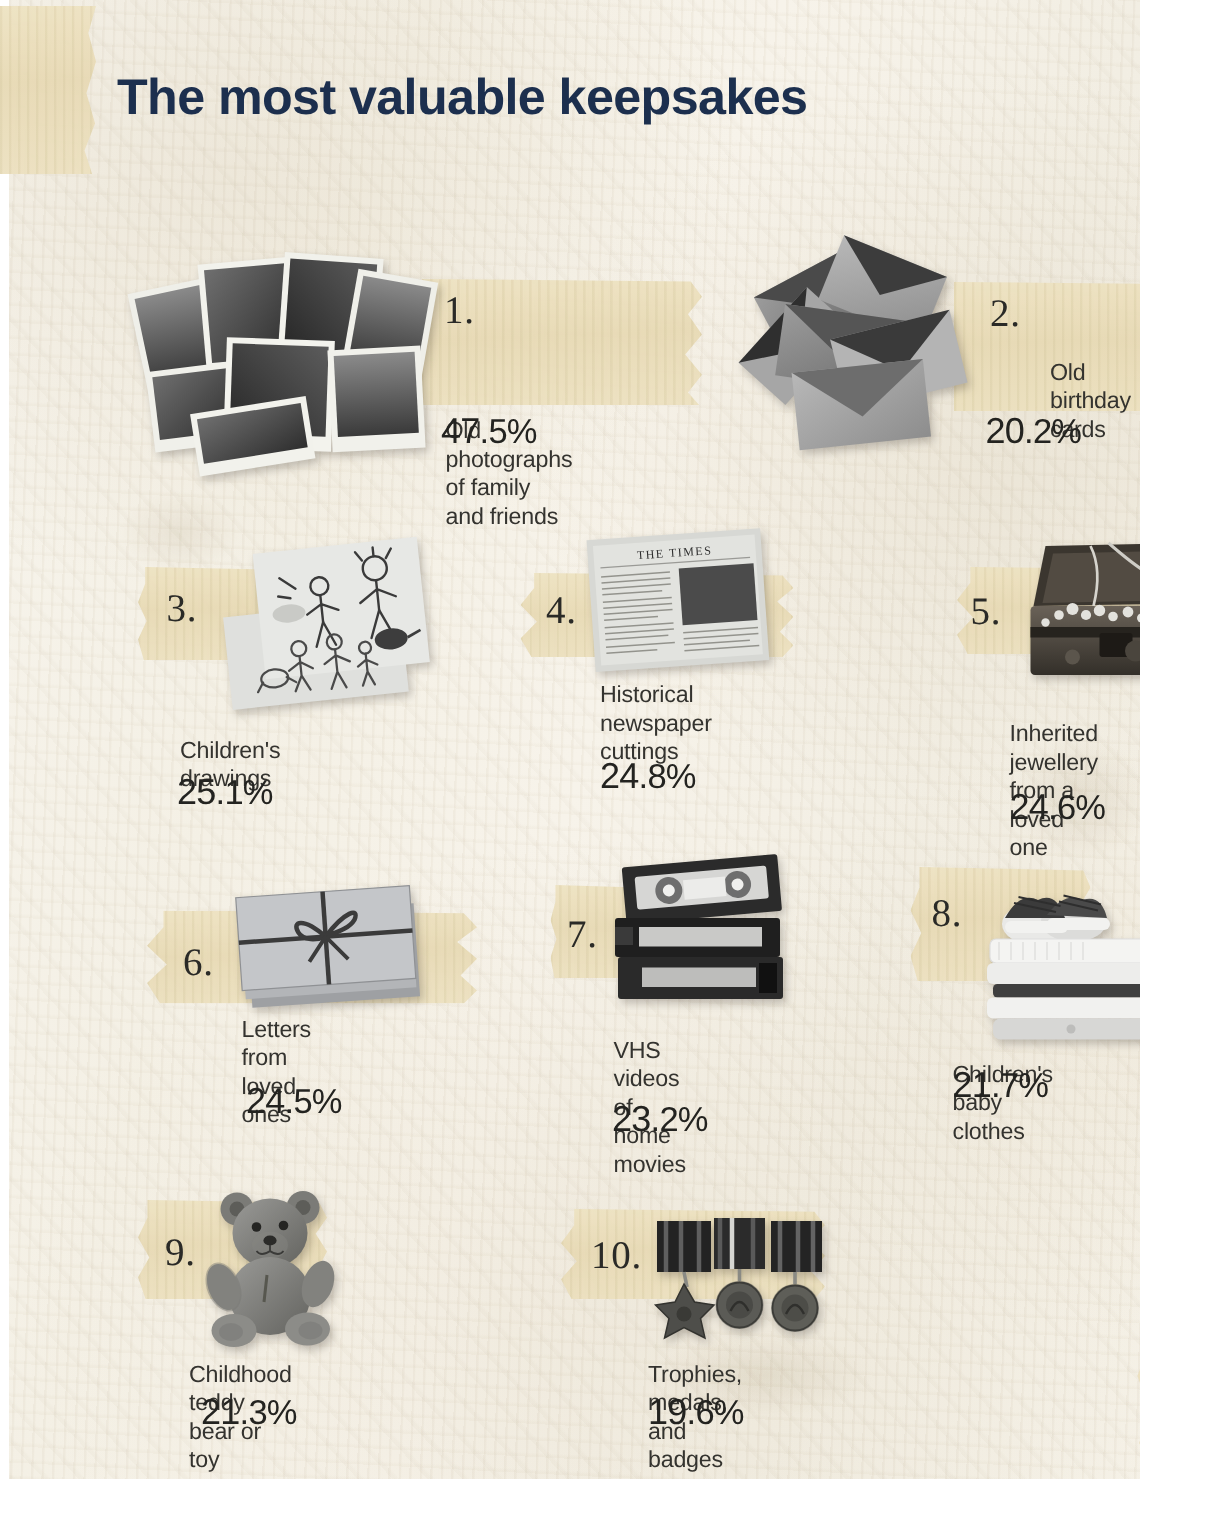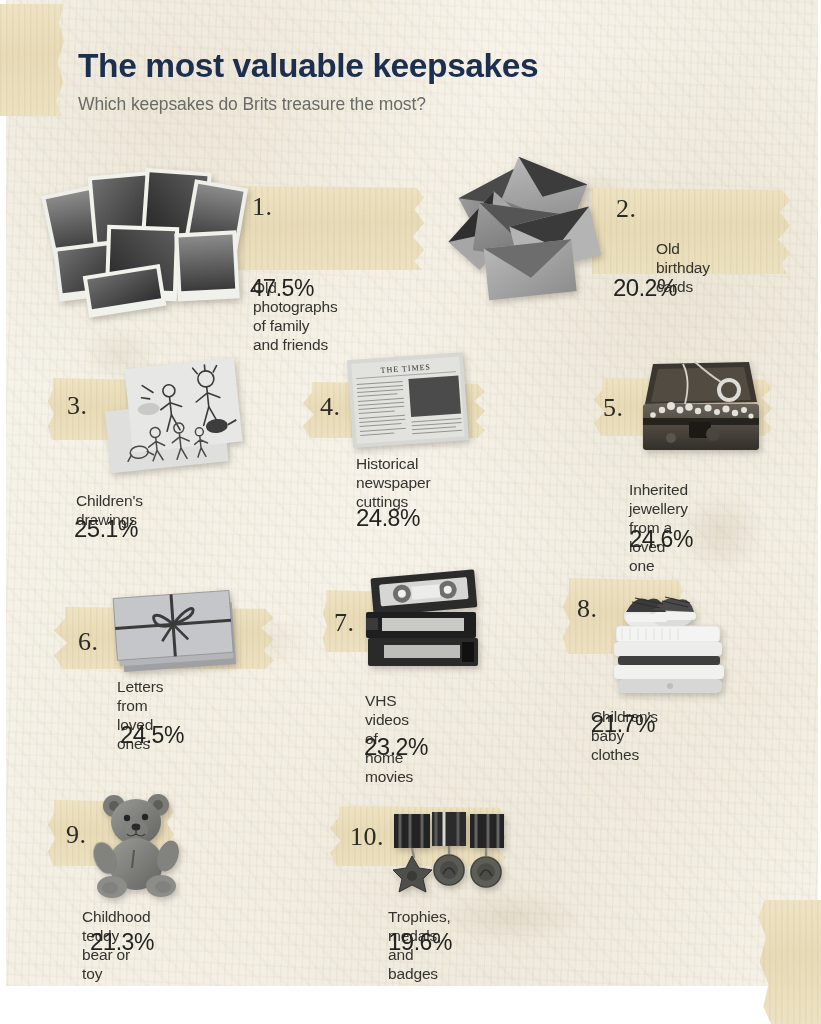--- a/index.html
+++ b/index.html
@@ -8,23 +8,24 @@
   html, body {
     width: 821px;
     height: 1024px;
     background: #ffffff;
     font-family: "Liberation Sans", sans-serif;
     overflow: hidden;
   }
 
   #poster {
     position: relative;
-    width: 821px;
+    width: 760px;
     height: 1024px;
     overflow: hidden;
+    padding-left: 44px;
   }
 
   
   .paper {
     position: absolute;
     left: 6px;
     top: 0px;
     width: 812px;
     height: 986px;
     background:
@@ -158,21 +159,20 @@
   <div class="paper">
     <div class="paper-grain"></div>
     <div class="paper-blotch"></div>
   </div>
 
   <div class="tape corner-tl" style="left:0px; top:4px; width:64px; height:112px;"></div>
   <div class="tape corner-br" style="left:757px; top:900px; width:64px; height:124px;"></div>
 
   <div class="hdr">
     <h1>The most valuable keepsakes</h1>
-    <div class="sub">Which keepsakes do Brits treasure the most?</div>
   </div>
 
   <div class="item">
     <div class="tape torn-r" style="left:237px; top:186px; width:187px; height:84px;"></div>
 
     <div class="art shadowy" style="left:38px; top:162px;">
       <svg width="210" height="150" viewBox="0 0 210 150">
         <defs>
           <linearGradient id="ph1" x1="0" y1="0" x2="1" y2="1">
             <stop offset="0%" stop-color="#6f6f6f"></stop>

